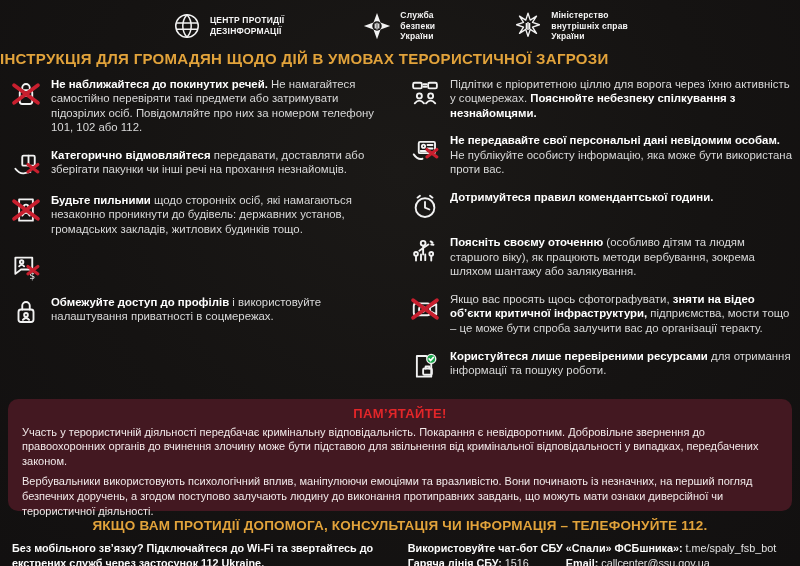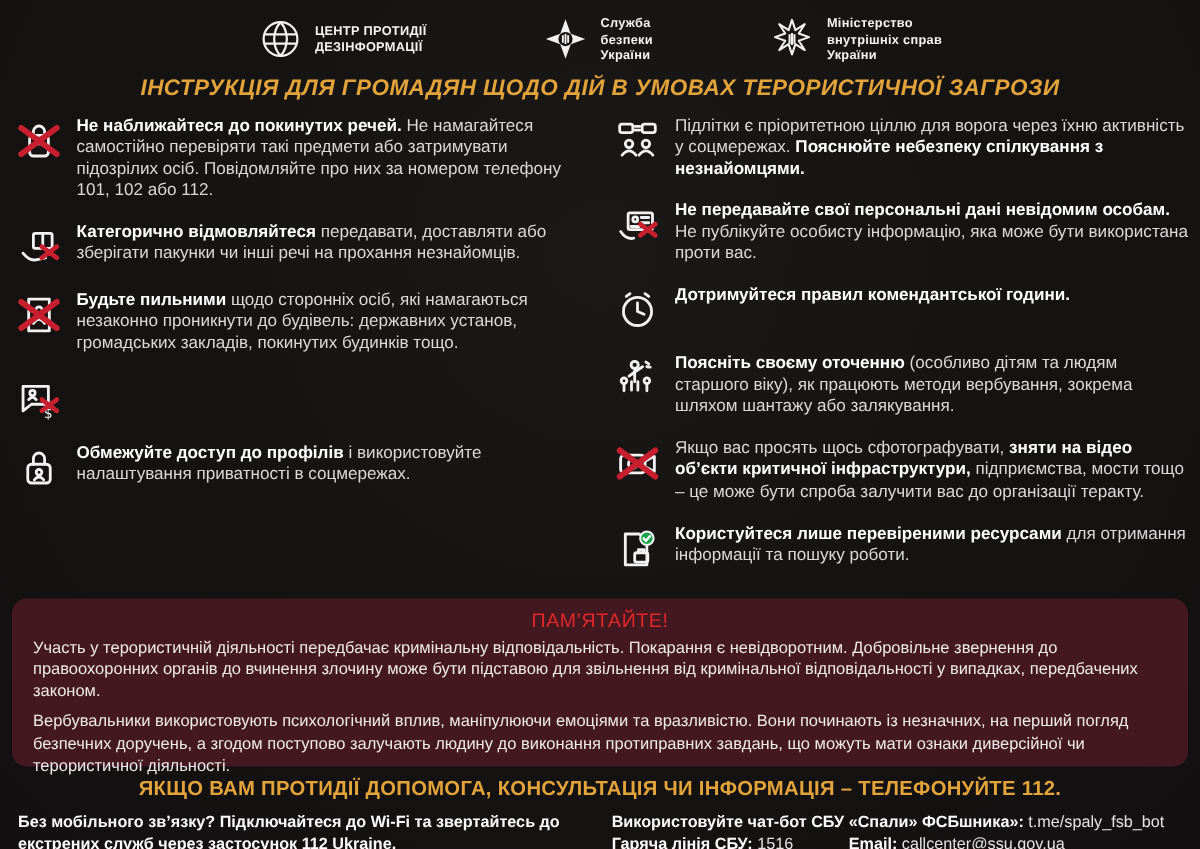--- a/index.html
+++ b/index.html
@@ -9,37 +9,37 @@
     font-family:"Liberation Sans","DejaVu Sans",sans-serif;color:#e6e6e6;
     box-sizing:border-box;
   }
   
   .logos{display:flex;justify-content:center;align-items:center;gap:78px;padding:7px 0 2px 0;height:38px;}
   .logo{display:flex;align-items:center;gap:8px;}
   .logo-icon svg{display:block;}
   .logo-label{font-size:8.5px;font-weight:bold;line-height:1.25;white-space:pre-line;color:#f4f4f4;letter-spacing:.2px;}
   .logo-cpd .logo-label{text-transform:uppercase;}
   h1{
-    margin:2px 0 0 0;text-align:center;font-size:15px;font-weight:800;letter-spacing:.3px;
-    color:#e2a33b;line-height:1.3;font-style:italic;
+    margin:2px 0 0 0;font-size:15px;font-weight:800;letter-spacing:.3px;
+    color:#e2a33b;line-height:1.3;
   }
   
   .cols{display:flex;gap:14px;padding:8px 8px 0 8px;height:324px;box-sizing:border-box;}
   .col{flex:1;display:flex;flex-direction:column;gap:13px;}
   .item{display:flex;gap:7px;align-items:flex-start;}
   .item-icon{flex:0 0 36px;width:36px;display:flex;justify-content:center;padding-top:2px;}
   .item-icon svg{display:block;}
   .item-text{margin:0;font-size:11.4px;line-height:1.28;color:#d9d9d9;}
   .item-text .b{font-weight:bold;color:#ffffff;}
   
   .remember{
     margin:6px 8px 0 8px;background:#431821;border-radius:10px;
     padding:7px 14px 9px 14px;box-sizing:border-box;height:112px;
   }
-  .remember h2{margin:0 0 4px 0;text-align:center;font-size:13px;font-weight:400;color:#e32629;letter-spacing:.4px;}
+  .remember h2{margin:0 0 4px 0;text-align:center;font-size:13px;font-weight:700;color:#e32629;letter-spacing:.4px;}
   .remember p{margin:0 0 6px 0;font-size:11px;line-height:1.33;color:#f1e9e9;}
   .remember p:last-child{margin-bottom:0;}
   
   .help{
     text-align:center;margin-top:7px;font-size:13.5px;font-weight:bold;color:#e2a33b;letter-spacing:.2px;
   }
   .help .strong{font-weight:800;}
   
   .pfooter{display:flex;justify-content:space-between;gap:20px;padding:8px 12px 0 12px;font-size:10.8px;line-height:1.45;}
   .f-left{width:47%;}
@@ -126,21 +126,21 @@
           <span class="item-icon">
             <svg width="30" height="30" viewBox="0 0 24 24" xmlns="http://www.w3.org/2000/svg">
               <g fill="none" stroke="#f2f2f2" stroke-width="1.5" stroke-linecap="round" stroke-linejoin="round">
                 <rect x="6.5" y="3.5" width="11" height="17"></rect>
                 <circle cx="12" cy="9.5" r="1.8"></circle>
                 <path d="M9 16.5 q3 -4.5 6 0"></path>
               </g>
               <path d="M2.5 5 L21.5 19 M21.5 5 L2.5 19" stroke="#c81f2e" stroke-width="3.1" stroke-linecap="round" fill="none"></path>
             </svg>
           </span>
-          <p class="item-text"><span class="b">Будьте пильними </span><span>щодо сторонніх осіб, які намагаються незаконно проникнути до будівель: державних установ, громадських закладів, покинутих будинків тощо.</span></p>
+          <p class="item-text"><span class="b">Будьте пильними </span><span>щодо сторонніх осіб, які намагаються незаконно проникнути до будівель: державних установ, громадських закладів, житлових будинків тощо.</span></p>
         </div>
         <div class="item">
           <span class="item-icon">
             <svg width="30" height="30" viewBox="0 0 24 24" xmlns="http://www.w3.org/2000/svg">
               <g fill="none" stroke="#f2f2f2" stroke-width="1.5" stroke-linecap="round" stroke-linejoin="round">
                 <path d="M3.5 4.5 h13.5 v9.5 h-9 l-4.5 3.5 z"></path>
                 <circle cx="8.5" cy="8" r="1.4"></circle>
                 <path d="M6.5 11.5 q2 -2.5 4 0"></path>
               </g>
               <text x="14.5" y="21.5" font-size="7.5" fill="#f2f2f2" font-family="DejaVu Sans">$</text>

